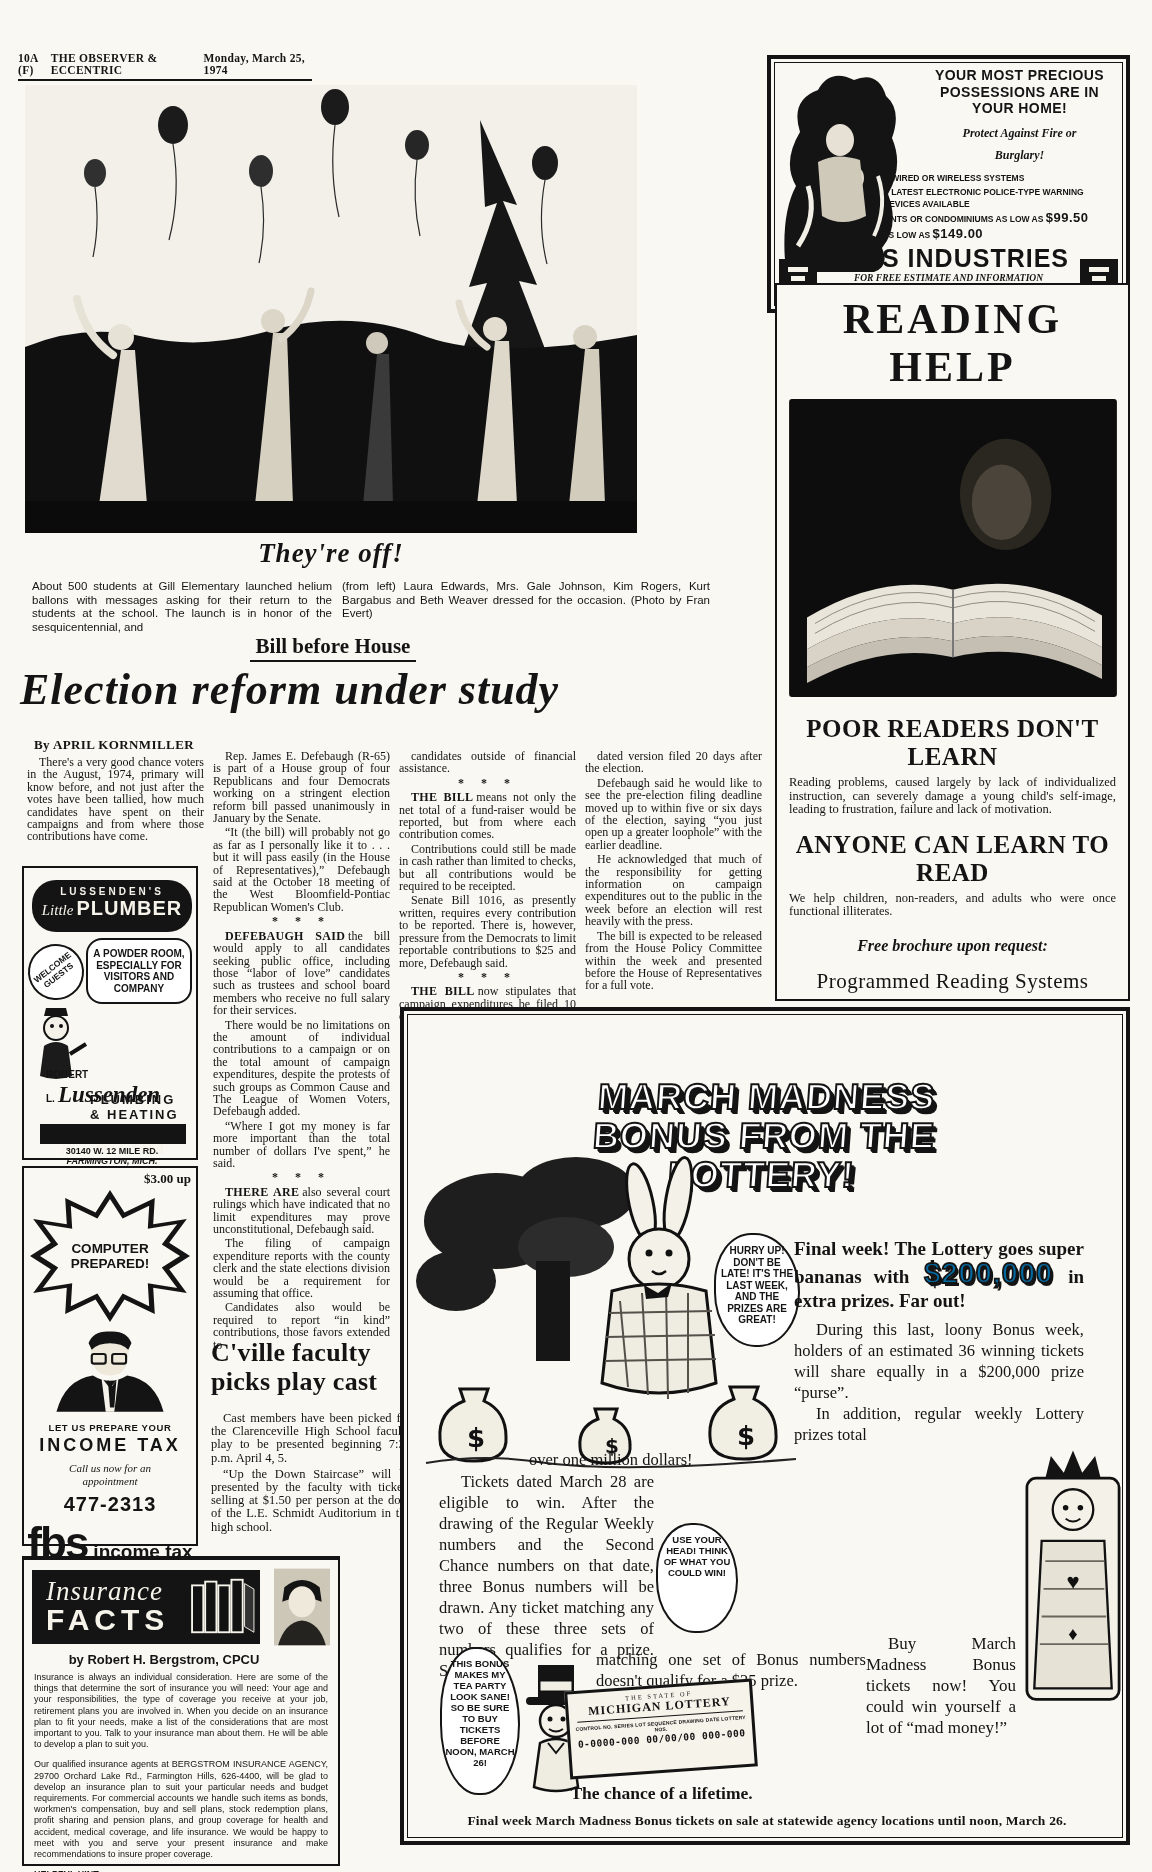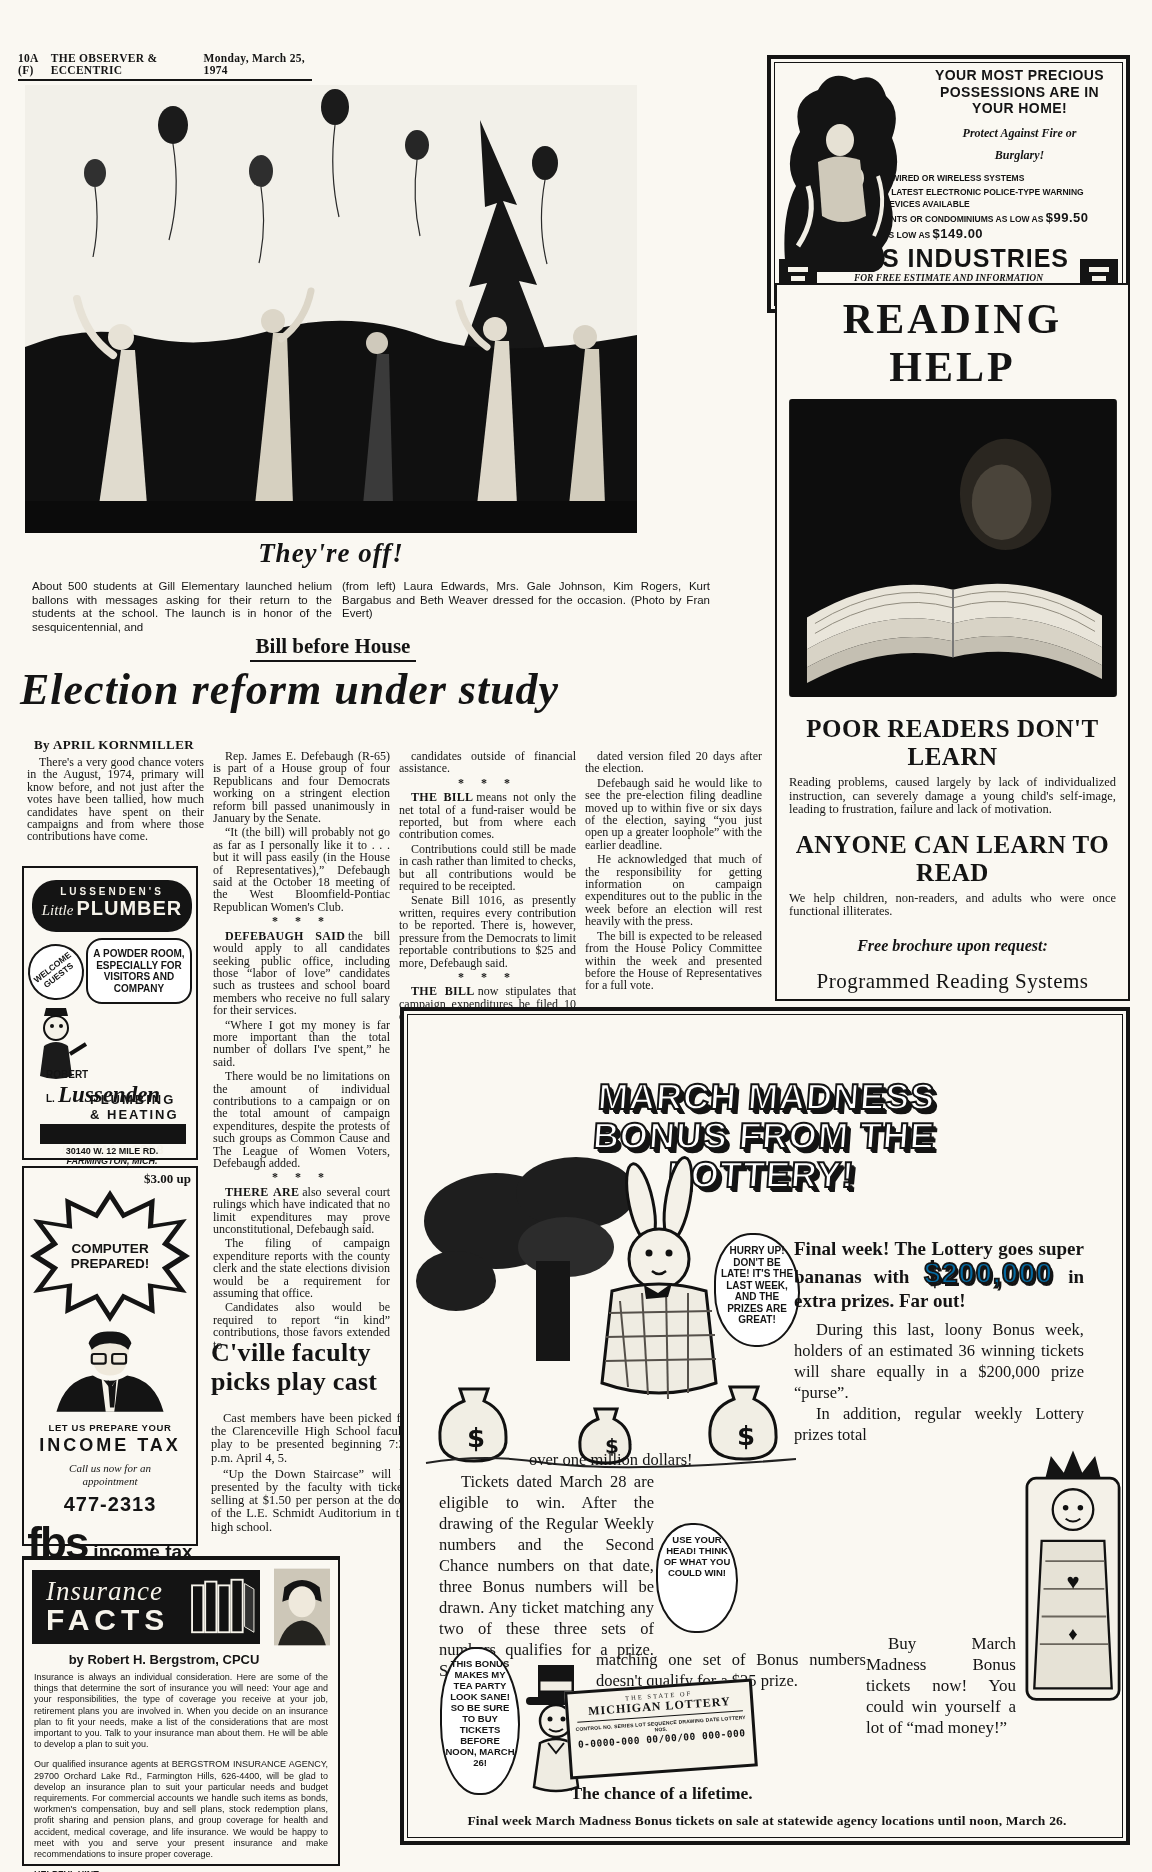--- a/index.html
+++ b/index.html
@@ -191,22 +191,22 @@
 
   <div class="abs col" style="left:27px; top:756px; width:177px;">
     <p><span>There's a very good chance voters in the August, 1974, primary will know before, and not just after the votes have been tallied, how much candidates have spent on their campaigns and from where those contributions have come.</span></p>
   </div>
 
   <div class="abs col" style="left:213px; top:750px; width:177px;">
     <p><span>Rep. James E. Defebaugh (R-65) is part of a House group of four Republicans and four Democrats working on a stringent election reform bill passed unanimously in January by the Senate.</span></p>
     <p><span>“It (the bill) will probably not go as far as I personally like it to . . . but it will pass easily (in the House of Representatives),” Defebaugh said at the October 18 meeting of the West Bloomfield-Pontiac Republican Women's Club.</span></p>
     <p class="sep"><span>* * *</span></p>
     <p><b>DEFEBAUGH SAID</b><span>the bill would apply to all candidates seeking public office, including those “labor of love” candidates such as trustees and school board members who receive no full salary for their services.</span></p>
+    <p><span>There would be no limitations on the amount of individual contributions to a campaign or on the total amount of campaign expenditures, despite the protests of such groups as Common Cause and The League of Women Voters, Defebaugh added.</span></p>
     <p><span>“Where I got my money is far more important than the total number of dollars I've spent,” he said.</span></p>
-    <p><span>There would be no limitations on the amount of individual contributions to a campaign or on the total amount of campaign expenditures, despite the protests of such groups as Common Cause and The League of Women Voters, Defebaugh added.</span></p>
     <p class="sep"><span>* * *</span></p>
     <p><b>THERE ARE</b><span>also several court rulings which have indicated that no limit expenditures may prove unconstitutional, Defebaugh said.</span></p>
     <p><span>The filing of campaign expenditure reports with the county clerk and the state elections division would be a requirement for assuming that office.</span></p>
     <p><span>Candidates also would be required to report “in kind” contributions, those favors extended to</span></p>
   </div>
 
   <div class="abs col" style="left:399px; top:750px; width:177px;">
     <p><span>candidates outside of financial assistance.</span></p>
     <p class="sep"><span>* * *</span></p>
     <p><b>THE BILL</b><span>means not only the net total of a fund-raiser would be reported, but from where each contribution comes.</span></p>

